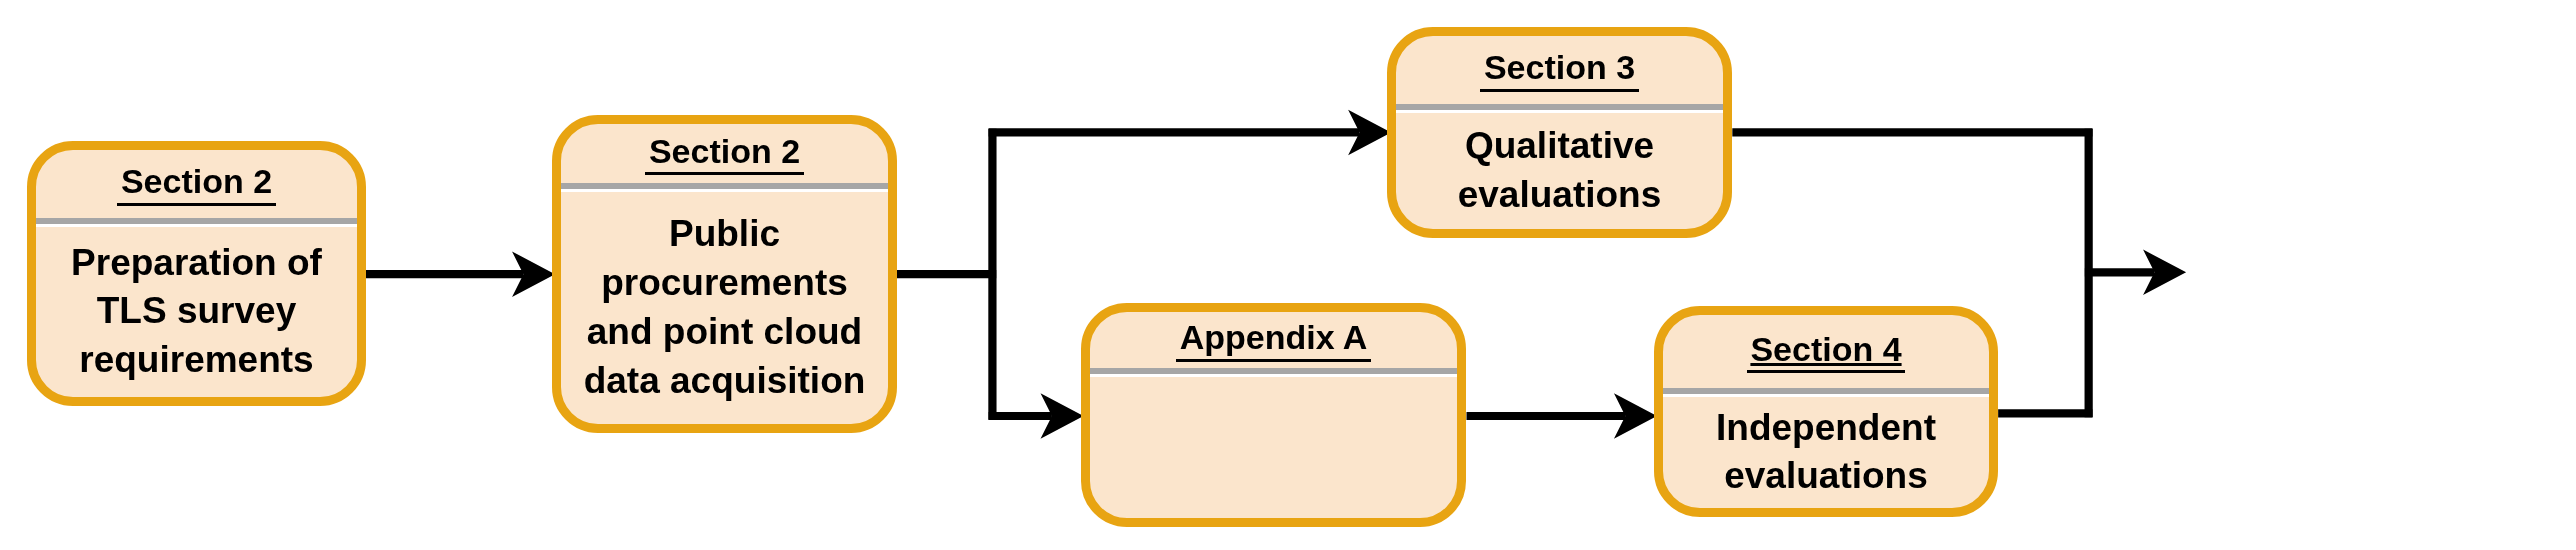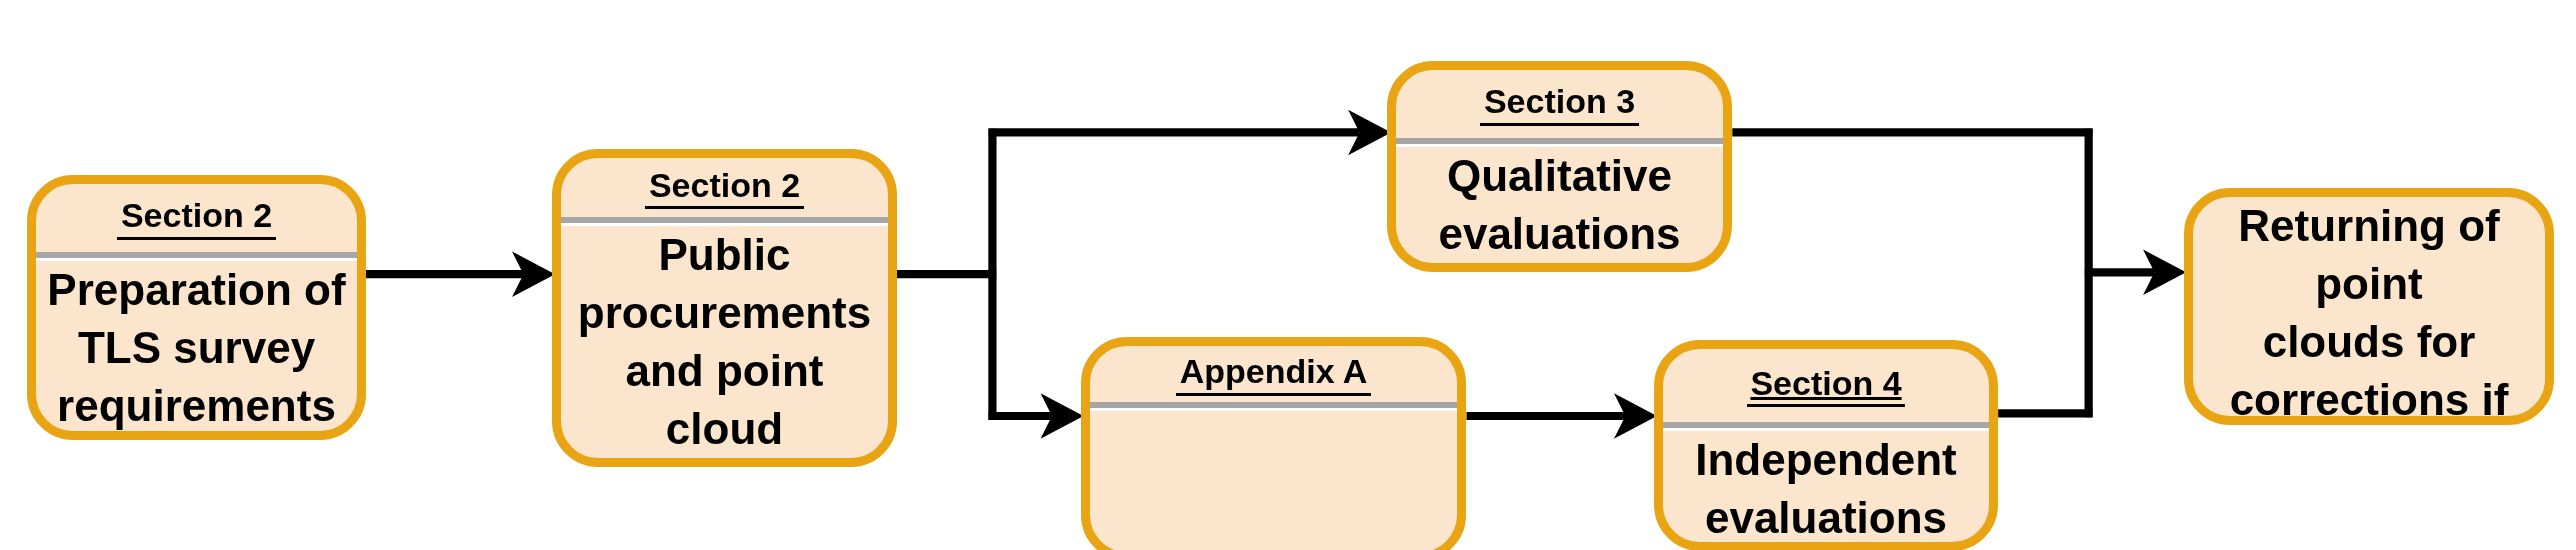--- a/index.html
+++ b/index.html
@@ -24,41 +24,40 @@
   .edge-line{stroke:var(--arrow-color);stroke-width:13;fill:none;}
   .edge-head{fill:var(--arrow-color);stroke:none;}
   .node{
     position:absolute;z-index:1;
     box-sizing:border-box;
     background:var(--node-fill);
     border:9.5px solid var(--node-border);
     border-radius:46px;
     display:flex;flex-direction:column;
     overflow:hidden;
-    margin-top:34px;
   }
   .node-header{
     flex:none;
     display:flex;align-items:center;justify-content:center;
     font-size:34px;font-weight:bold;
     text-align:center;
   }
   .node-header .hdr-text{
     border-bottom:3.8px solid var(--text-color);
     padding:0 3.8px 1.9px 3.8px;
   }
   .node-divider{
     flex:none;height:5.7px;
     background:var(--divider-gray);
     border-bottom:3.8px solid var(--divider-highlight);
   }
   .node-body{
     flex:1;
     display:flex;align-items:center;justify-content:center;
-    font-size:44px;font-weight:bold;line-height:1.32;
+    font-size:37px;font-weight:bold;line-height:1.32;
     text-align:center;white-space:pre-line;
     padding:0 5px;
   }
 </style>
 </head>
 <body>
 
 <div id="canvas">
 
   <svg id="edges" width="2576" height="551" viewBox="0 0 4070 870">
@@ -142,21 +141,15 @@
 
   <div class="node" style="left:1654px;top:306px;width:344px;height:211px;">
     <div class="node-header" style="height:73px;text-decoration:underline;">
       <span class="hdr-text">Section 4</span>
     </div>
     <div class="node-divider"></div>
     <div class="node-body">Independent
 evaluations</div>
   </div>
 
-  <div class="node" style="left:2184px;top:154px;width:370px;height:237px;">
-    <div class="node-body">Returning of point
-clouds for
-corrections if
-necessary</div>
-  </div>
 
 </div>
 
 
 </body></html>

